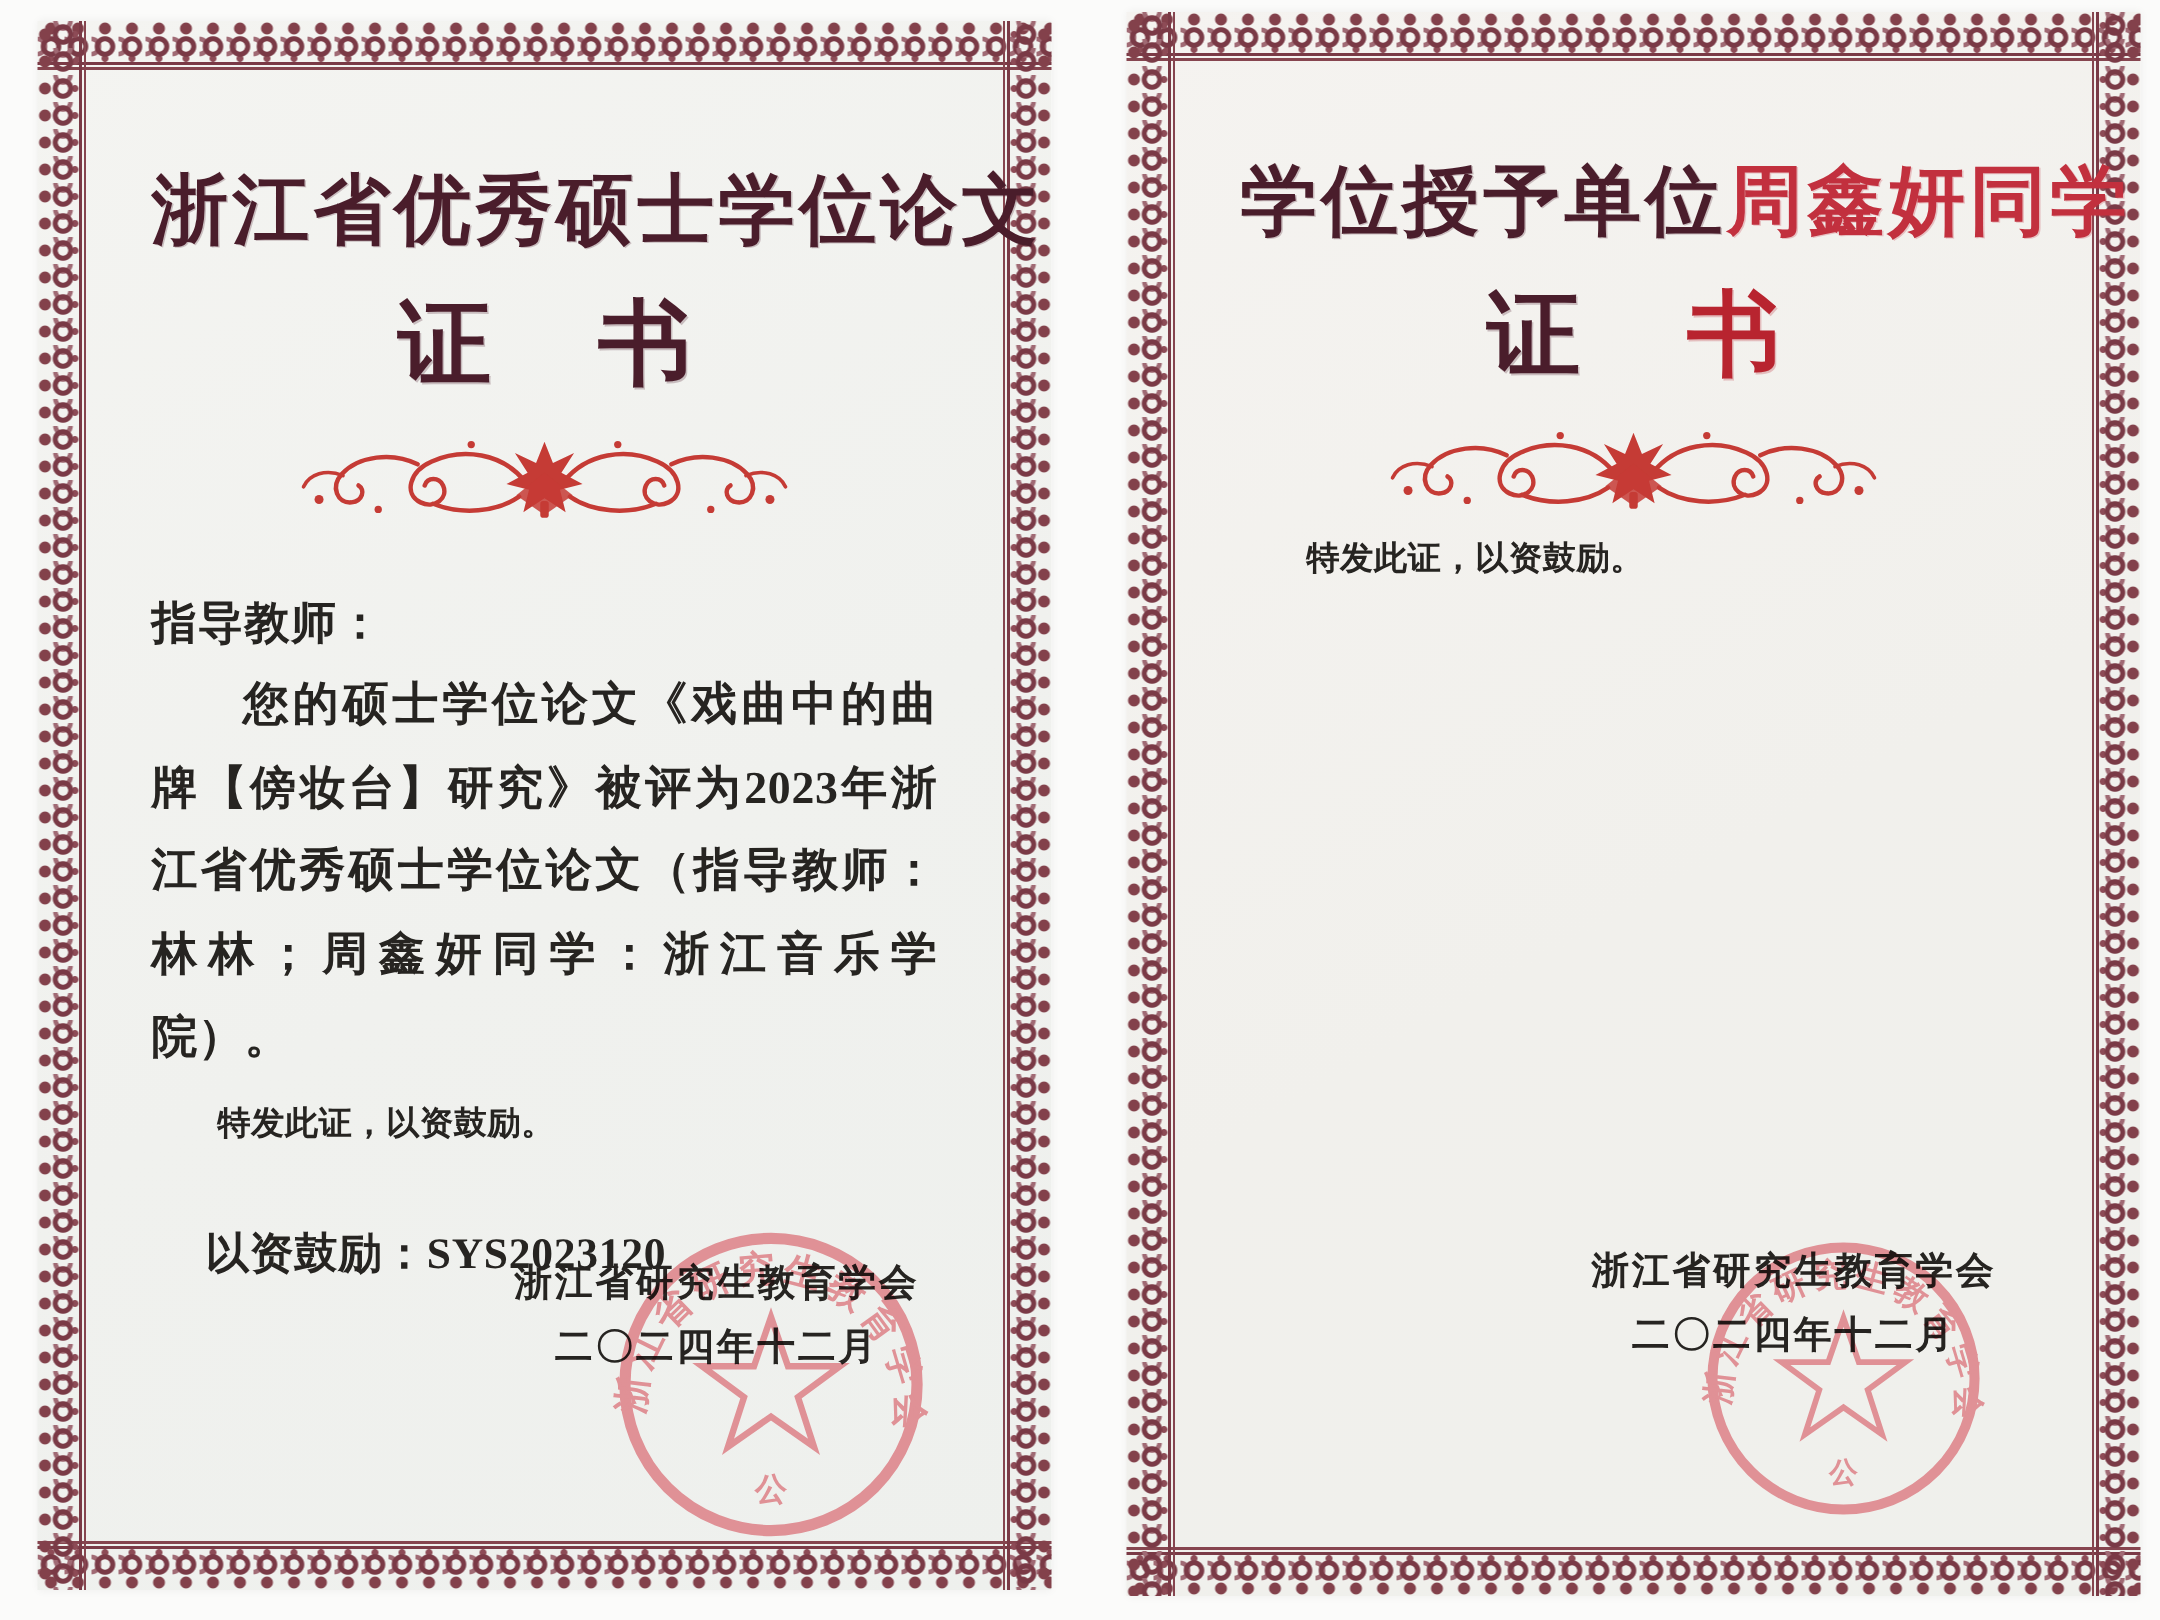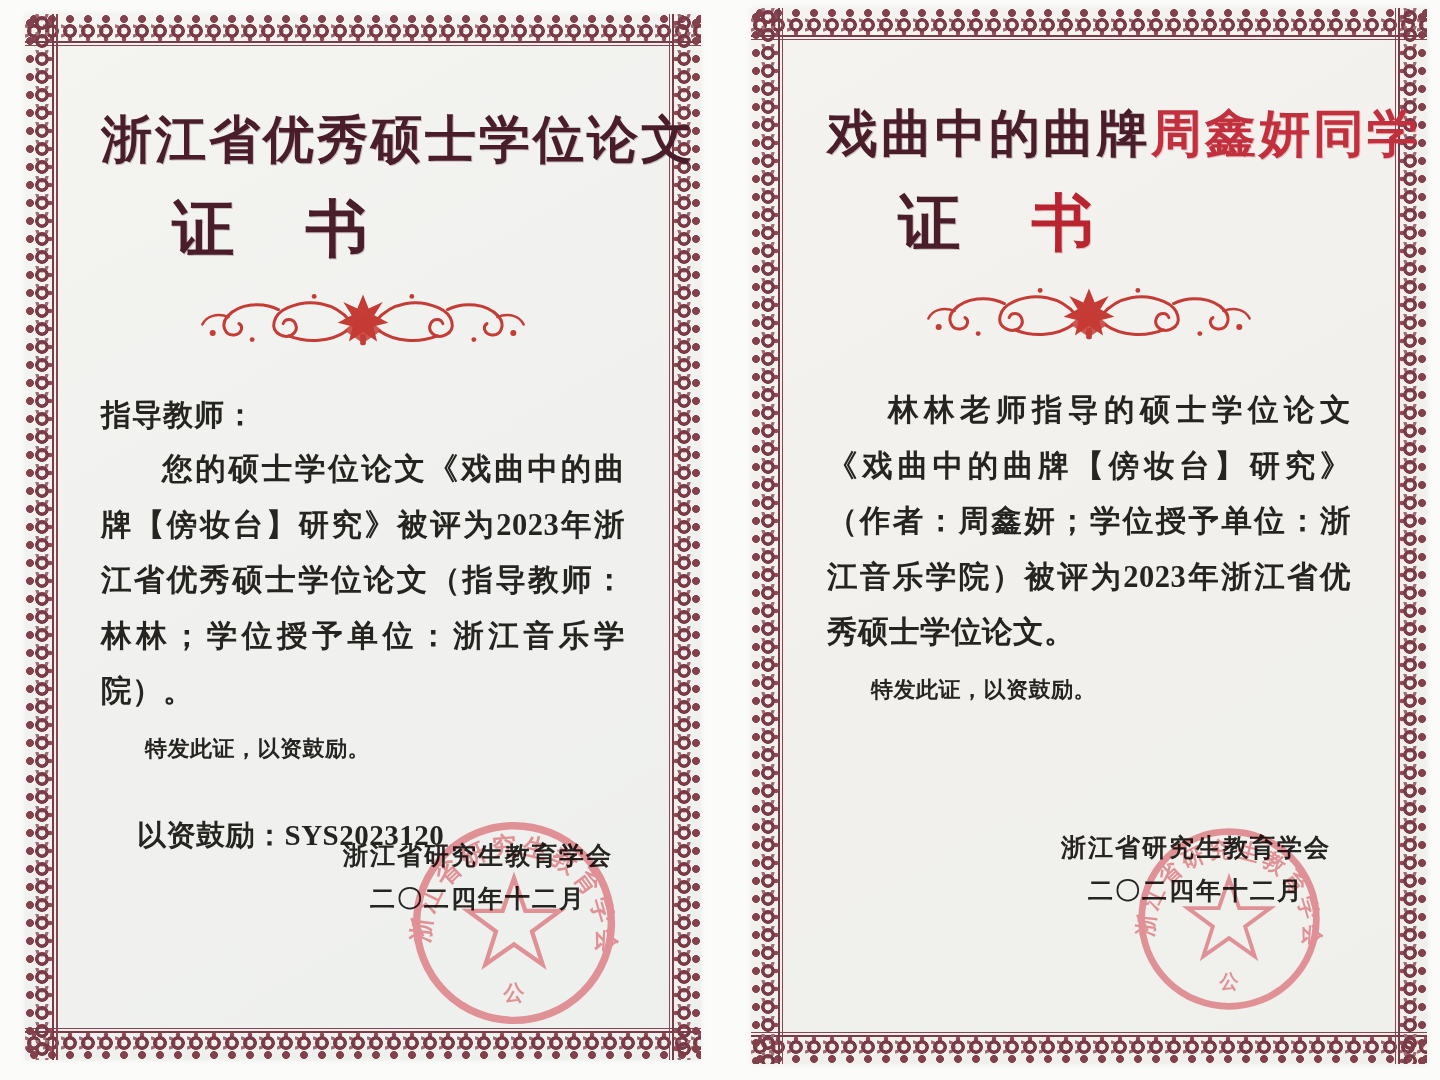--- a/index.html
+++ b/index.html
@@ -70,21 +70,21 @@
     font-size: 51px;
     font-weight: 700;
     letter-spacing: 3px;
     color: #4a1d2b;
     text-shadow: 1px 1px 0 rgba(74,29,43,0.25);
     white-space: nowrap;
   }
   .cert-title .red-part { color: #c2303e; text-shadow: 1px 1px 0 rgba(194,48,62,0.25); }
   .cert-subtitle {
     margin-top: 12px;
-    text-align: left;
+    text-align: center;
     font-size: 62px;
     font-weight: 700;
     color: #4a1d2b;
     letter-spacing: 1.15em;
     padding-left: 1.15em;
     text-shadow: 1px 1px 0 rgba(74,29,43,0.25);
   }
   .cert-subtitle .red-part { color: #b8242f; text-shadow: 1px 1px 0 rgba(184,36,47,0.25); }
   .flourish { display: block; margin: 16px auto 0; width: 346px; height: 62px; }
   .salutation {
@@ -176,21 +176,21 @@
         <use href="#fl-half-l"></use>
         <use href="#fl-half-l" transform="translate(360,0) scale(-1,1)"></use>
         <g fill="#c53b35">
           <path d="M180 8 l6 15 l15 -7 l-9 14 l15 8 l-16 4 l4 16 l-15 -10 l-15 10 l4 -16 l-16 -4 l15 -8 l-9 -14 l15 7 z"></path>
           <path d="M180 30 l20 16 l-20 14 l-20 -14 z" opacity="0.85"></path>
           <rect x="177" y="50" width="6" height="12" rx="2"></rect>
         </g>
       </svg>
 
       <p class="salutation">指导教师：</p>
-      <p class="para">您的硕士学位论文《戏曲中的曲牌【傍妆台】研究》被评为2023年浙江省优秀硕士学位论文（指导教师：林林；学位授予单位：浙江音乐学院）。</p>
+      <p class="para">您的硕士学位论文《戏曲中的曲牌【傍妆台】研究》被评为2023年浙江省优秀硕士学位论文（指导教师：林林；周鑫妍同学：浙江音乐学院）。</p>
       <p class="closing">特发此证，以资鼓励。</p>
 
       <p class="cert-number"><span>以资鼓励：</span><span>SYS2023120</span></p>
 
       <div class="issuer-block">
         <div class="issuer-name">浙江省研究生教育学会</div>
         <div class="issue-date">二〇二四年十二月</div>
       </div>
 
       <svg class="seal" viewBox="0 0 200 200">
@@ -207,34 +207,33 @@
     </div>
   </div>
 
   <div class="cert right-cert">
     <div class="lace h top"></div>
     <div class="lace h bottom"></div>
     <div class="lace v left"></div>
     <div class="lace v right"></div>
 
     <div class="content">
-      <h1 class="cert-title"><span>戏曲中的曲牌</span><span class="red-part">周鑫妍同学</span></h1>
+      <h1 class="cert-title"><span>学位授予单位</span><span class="red-part">周鑫妍同学</span></h1>
       <div class="cert-subtitle"><span>证</span><span class="red-part">书</span></div>
 
       <svg class="flourish" viewBox="0 0 360 66">
         <use href="#fl-half-l"></use>
         <use href="#fl-half-l" transform="translate(360,0) scale(-1,1)"></use>
         <g fill="#c53b35">
           <path d="M180 8 l6 15 l15 -7 l-9 14 l15 8 l-16 4 l4 16 l-15 -10 l-15 10 l4 -16 l-16 -4 l15 -8 l-9 -14 l15 7 z"></path>
           <path d="M180 30 l20 16 l-20 14 l-20 -14 z" opacity="0.85"></path>
           <rect x="177" y="50" width="6" height="12" rx="2"></rect>
         </g>
       </svg>
 
-      <p class="para">林林老师指导的硕士学位论文《戏曲中的曲牌【傍妆台】研究》（作者：周鑫妍；学位授予单位：浙江音乐学院）被评为2023年浙江省优秀硕士学位论文。</p>
       <p class="closing">特发此证，以资鼓励。</p>
 
       <div class="issuer-block">
         <div class="issuer-name">浙江省研究生教育学会</div>
         <div class="issue-date">二〇二四年十二月</div>
       </div>
 
       <svg class="seal" viewBox="0 0 200 200">
         <circle cx="100" cy="100" r="91" fill="none" stroke="#d85f68" stroke-width="7"></circle>
         <path d="M100 58 L110.6 88.6 L143 88.6 L116.8 107.9 L126.8 138.9 L100 120 L73.2 138.9 L83.2 107.9 L57 88.6 L89.4 88.6 Z" fill="none" stroke="#d85f68" stroke-width="4"></path>

